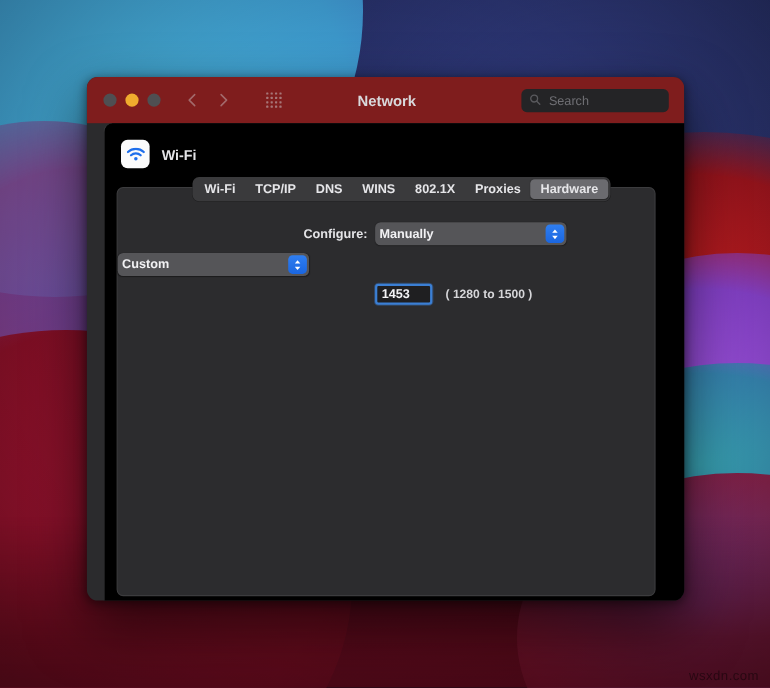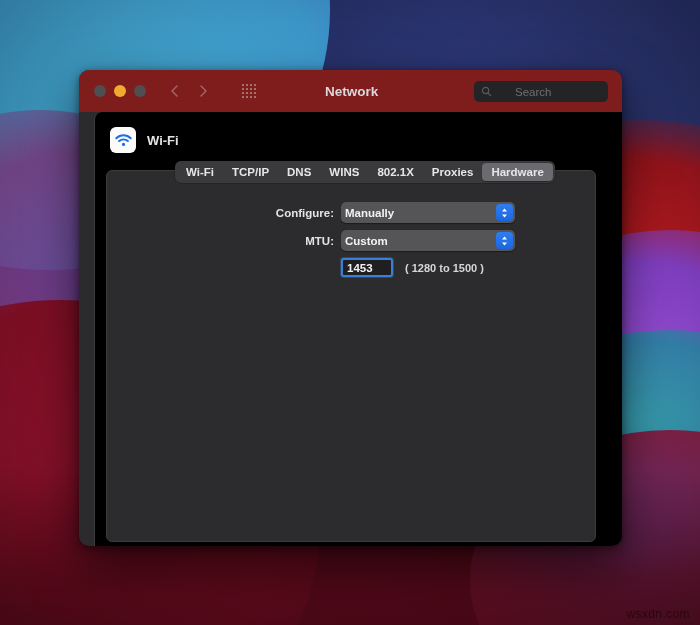--- a/index.html
+++ b/index.html
@@ -121,21 +121,21 @@
 
   .win-title {
     position: absolute; left: 246px; top: 0; height: 42px;
     display: flex; align-items: center;
     font-size: 13.5px; font-weight: bold; color: #d9d9dc;
   }
   .searchbox {
     position: absolute; right: 14px; top: 11px;
     width: 134px; height: 21px;
     background: #242426; border-radius: 5px;
-    display: flex; align-items: center; padding: 0 7px; gap: 23px;
+    display: flex; align-items: center; padding: 0 7px; gap: 7px;
   }
   .searchbox .mag { opacity: .45; }
   .search-ph { font-size: 11.5px; color: #6f6f74; }
 
   
   #sheet {
     position: absolute; left: 15px; top: 42px;
     width: 604px; height: 475px;
     background: #000000;
     border-radius: 8px;
@@ -326,21 +326,20 @@
             <span class="stepper">
               <svg width="9" height="12" viewBox="0 0 9 12">
                 <path d="M4.5 1.6 L7 4.6 L2 4.6 Z" fill="#ffffff"></path>
                 <path d="M4.5 10.4 L2 7.4 L7 7.4 Z" fill="#ffffff"></path>
               </svg>
             </span>
           </div>
         </div>
 
         <div class="row">
-          <div class="lbl">MTU:</div>
           <div class="popup">
             <span class="ptxt">Custom</span>
             <span class="stepper">
               <svg width="9" height="12" viewBox="0 0 9 12">
                 <path d="M4.5 1.6 L7 4.6 L2 4.6 Z" fill="#ffffff"></path>
                 <path d="M4.5 10.4 L2 7.4 L7 7.4 Z" fill="#ffffff"></path>
               </svg>
             </span>
           </div>
         </div>

